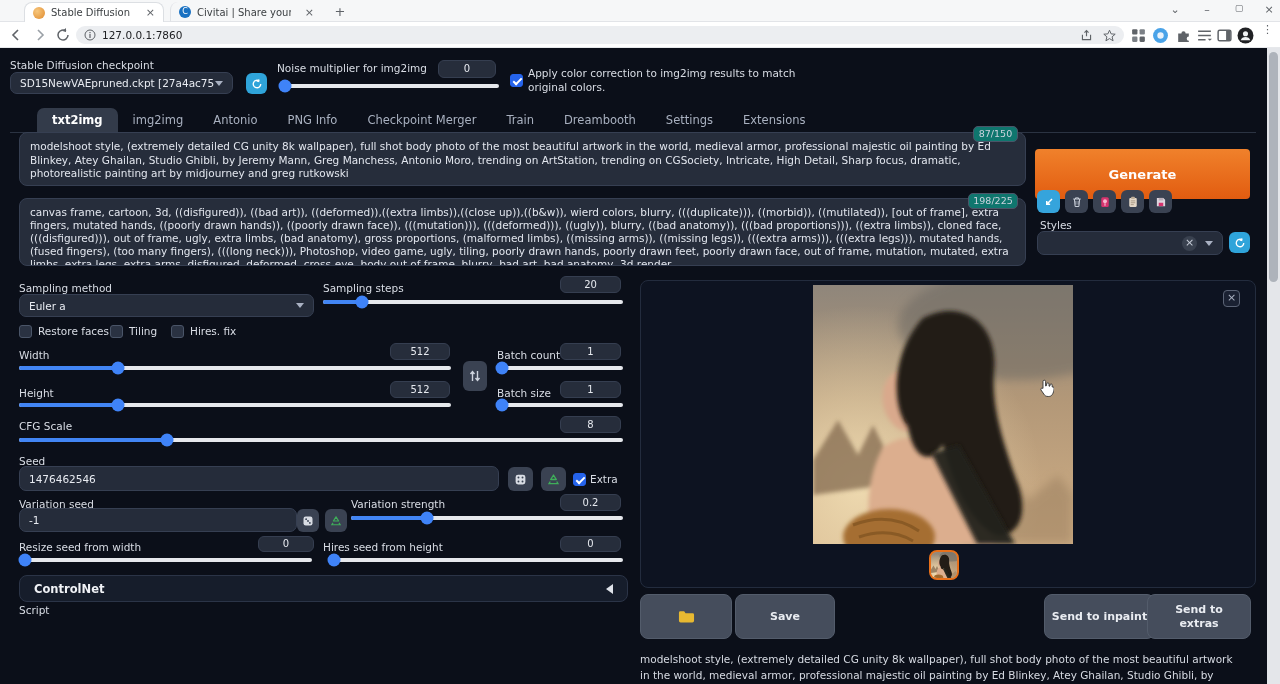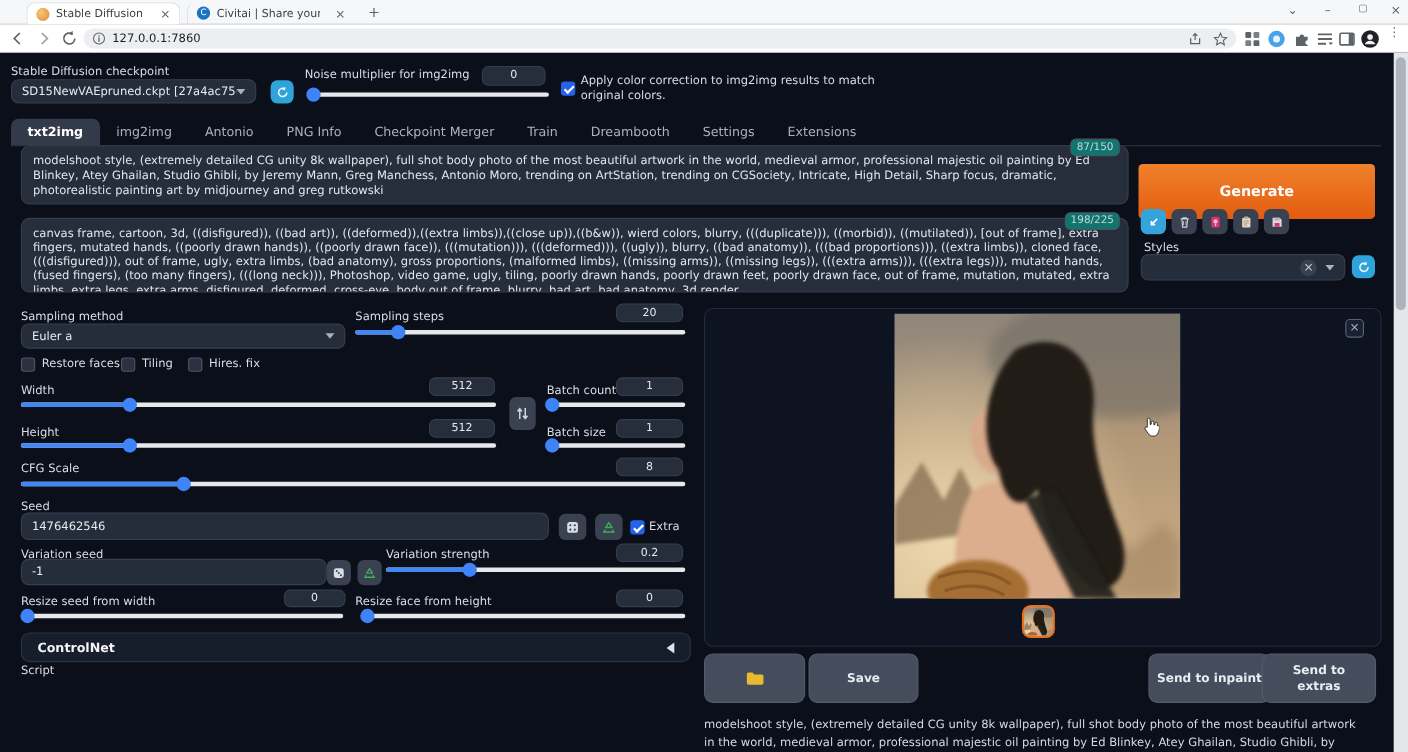--- a/index.html
+++ b/index.html
@@ -30,21 +30,21 @@
   .slider { position:absolute; height:4px; background:#e6e8ec; border-radius:2px; }
   .slider .fill { position:absolute; left:0; top:0; bottom:0; background:#4285f4; border-radius:2px; }
   .slider .knob { position:absolute; top:50%; width:13px; height:13px; background:#3f83f8; border-radius:50%; transform:translate(-50%,-50%); }
   .cb { position:absolute; width:13px; height:13px; border-radius:3px; background:#2a3242; border:1px solid #4a5568; }
   .cb.checked { background:#2563eb; border-color:#2563eb; }
   .cb.checked::after { content:""; position:absolute; left:4px; top:1px; width:3px; height:7px; border:solid #fff; border-width:0 2px 2px 0; transform:rotate(45deg); }
   .ta { position:absolute; background:#262d3b; border:1px solid #363f52; border-radius:8px; color:#e2e6ee; font-size:10.5px; line-height:13.5px; padding:7px 10px; overflow:hidden; }
   .pill { position:absolute; background:#0f766e; border:1px solid #4a5568; border-radius:5px; color:#ccd3de; font-size:9.5px; text-align:center; line-height:14px; z-index:4; }
   .navtabs { position:absolute; top:60px; left:10px; right:24px; height:25px; border-bottom:1px solid #2b3342; display:flex; }
   .navtab { padding:0 15px; color:#a9b1c0; font-size:11.5px; line-height:24px; }
-  .navtab.active { background:#333b4a; color:#ffffff; font-weight:bold; border-radius:7px 7px 0 0; }
+  .navtab.active { background:#333b4a; color:#ffffff; font-weight:bold; border-radius:7px 7px 0 0;margin-left:27px; }
   .gen { position:absolute; left:1035px; top:101px; width:215px; height:50px; border-radius:4px; background:linear-gradient(180deg,#f0812b,#e25c10); color:#fff; font-weight:bold; font-size:13px; display:flex; align-items:center; justify-content:center; }
   .toolbtn { position:absolute; top:142px; width:23px; height:23px; border-radius:6px; background:#3a4252; display:flex; align-items:center; justify-content:center; }
   .sqbtn { position:absolute; border-radius:6px; background:#3a4252; display:flex; align-items:center; justify-content:center; }
   .bluebtn { background:#2fa4da; }
   .outpanel { position:absolute; left:640px; top:232px; width:616px; height:308px; background:#0d1321; border:1px solid #232c3e; border-radius:8px; }
   .closebtn { position:absolute; right:15px; top:9px; width:17px; height:17px; border:1px solid #5a6375; border-radius:4px; color:#aab2c2; font-size:11px; line-height:14px; text-align:center; background:#1a2132; }
   .thumb { position:absolute; left:288px; top:269px; width:30px; height:30px; border:2px solid #e8701a; border-radius:8px; overflow:hidden; background:#b99877; }
   .gbtn { position:absolute; top:546px; height:45px; border-radius:8px; background:#454d5c; border:1px solid #535c6b; color:#e9ecf1; font-size:11px; font-weight:600; display:flex; align-items:center; justify-content:center; text-align:center; line-height:14px; padding:0 6px; }
   .infotxt { position:absolute; left:640px; top:604px; width:604px; height:31px; overflow:hidden; color:#d6dae2; font-size:10.5px; line-height:15.5px; }
   .ctrlnet { position:absolute; left:19px; top:527px; width:609px; height:27px; background:#161d2b; border:1px solid #2b3447; border-radius:8px; display:flex; align-items:center; padding:0 14px; color:#f0f2f6; font-size:11.5px; font-weight:bold; }
@@ -356,21 +356,21 @@
         <span class="fill" style="width:28%"></span>
         <span class="knob" style="left:28%"></span>
       </div>
 
     <div class="lbl" style="left:19px;top:493px">Resize seed from width</div>
     <div class="numbox" style="left:258px;top:488px;width:56px;height:16px;line-height:14px">0</div>
     <div class="slider" style="left:19px;top:510px;width:293px">
         <span class="fill" style="width:1%"></span>
         <span class="knob" style="left:2%"></span>
       </div>
-    <div class="lbl" style="left:323px;top:493px">Resize face from height</div>
+    <div class="lbl" style="left:323px;top:493px">Hires seed from height</div>
     <div class="numbox" style="left:560px;top:488px;width:61px;height:16px;line-height:14px">0</div>
     <div class="slider" style="left:328px;top:510px;width:295px">
         <span class="fill" style="width:1%"></span>
         <span class="knob" style="left:2%"></span>
       </div>
 
     <div class="ctrlnet">
       <span>ControlNet</span>
       <span class="tri-left"></span>
     </div>

